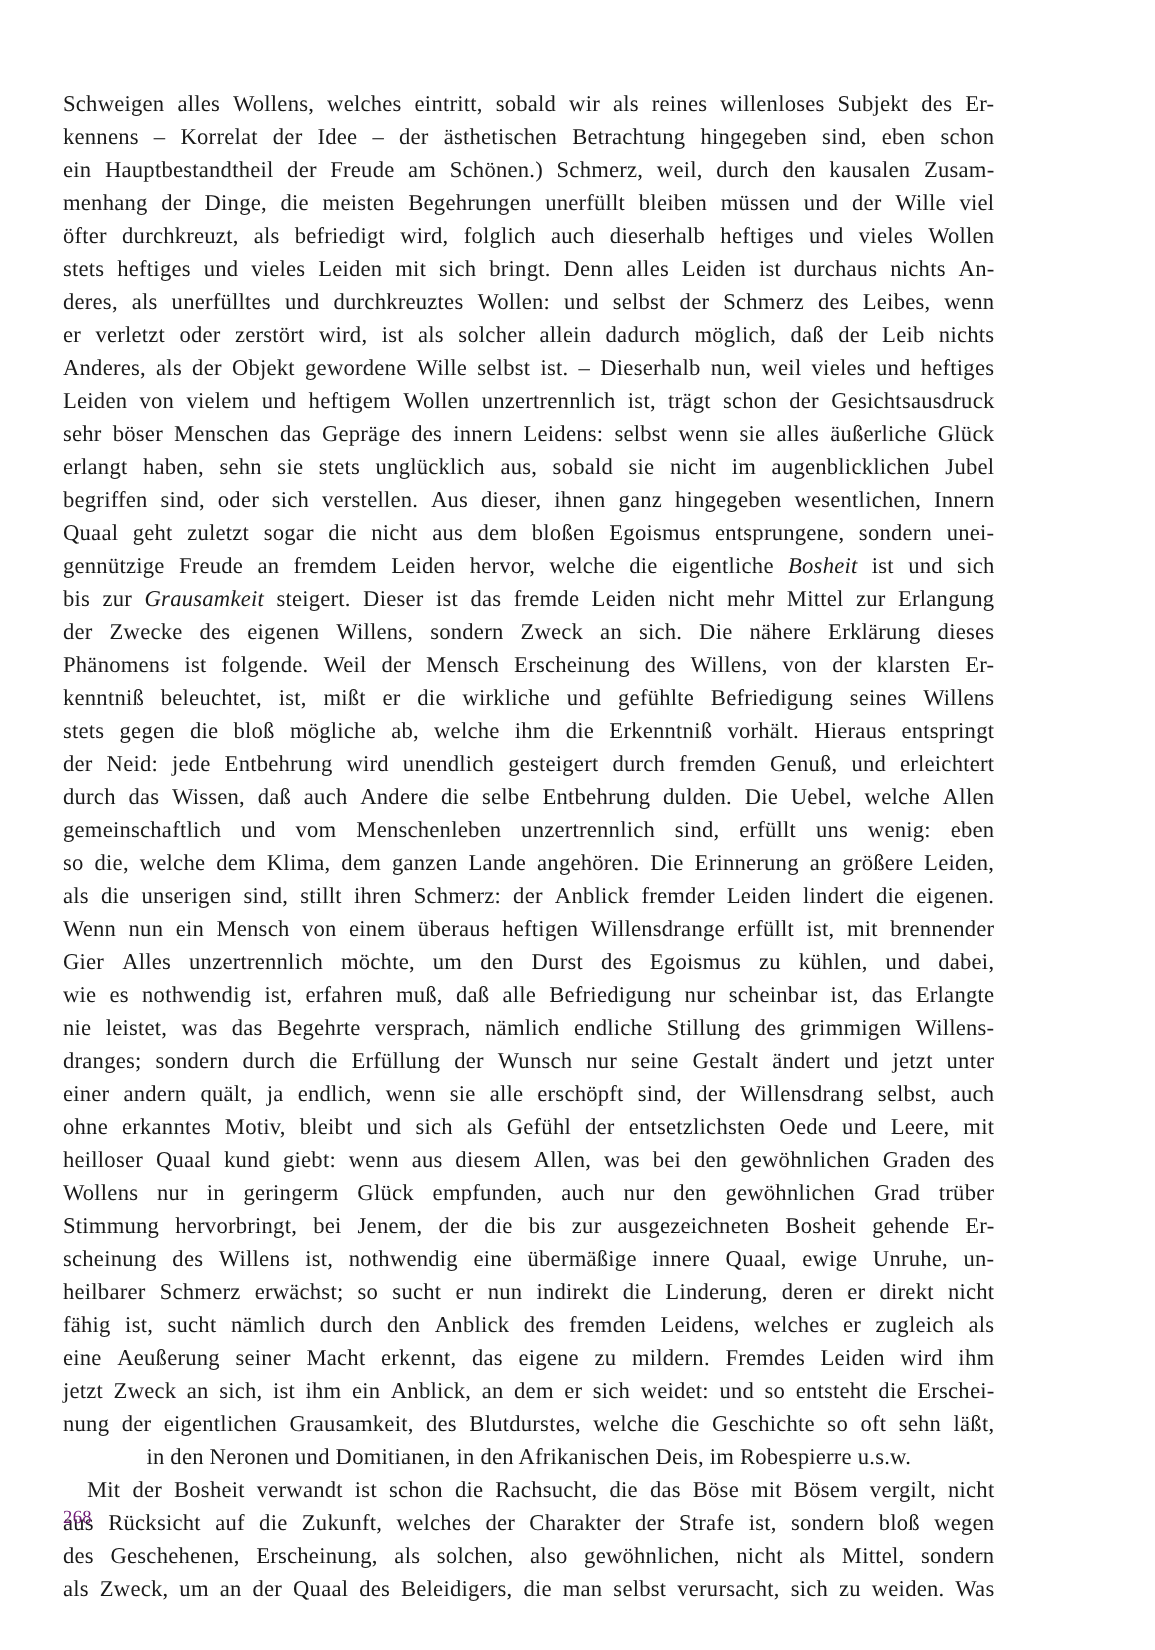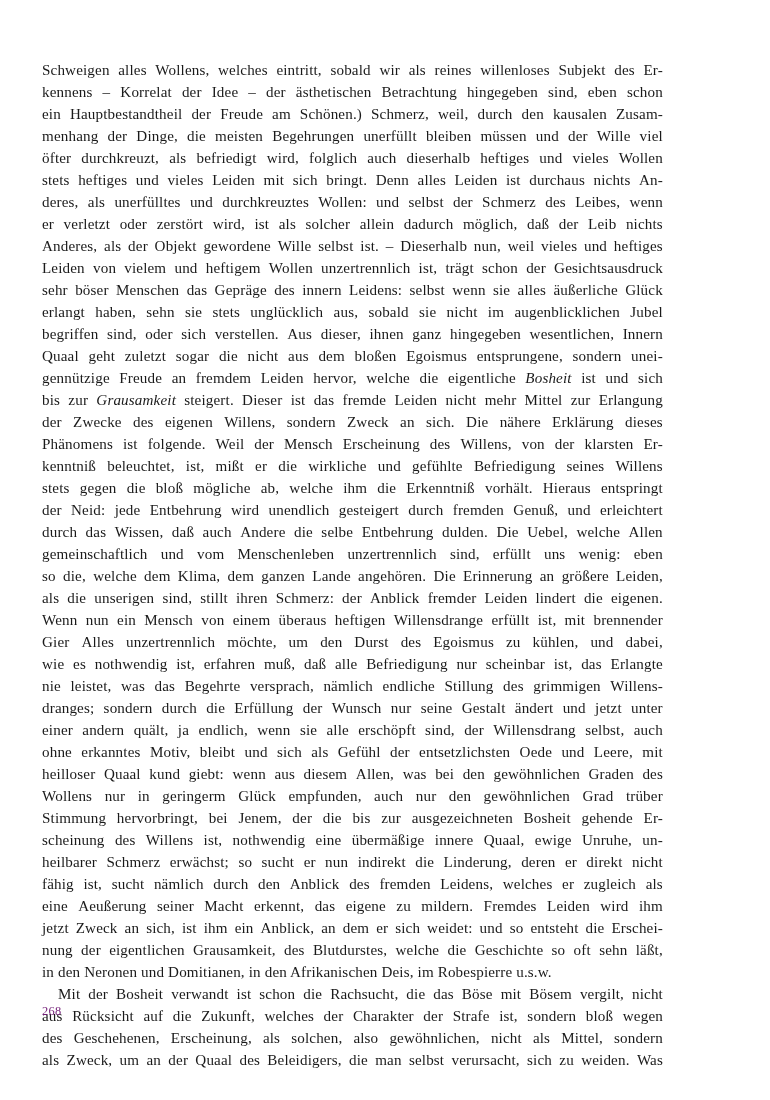--- a/index.html
+++ b/index.html
@@ -41,21 +41,21 @@
     justify-content: space-between;
     width: 621px;
     height: 22px;
     line-height: 22px;
     font-size: 15.1px;
     white-space: pre;
     letter-spacing: 0.01em;
   }
   
   .line.flush {
-    justify-content: flex-start;
+    justify-content: center;
   }
   .line.indent {
     padding-left: 16px;
     width: 605px;
   }
   .w {
     display: inline-block;
     white-space: pre;
   }
   .w.it {

